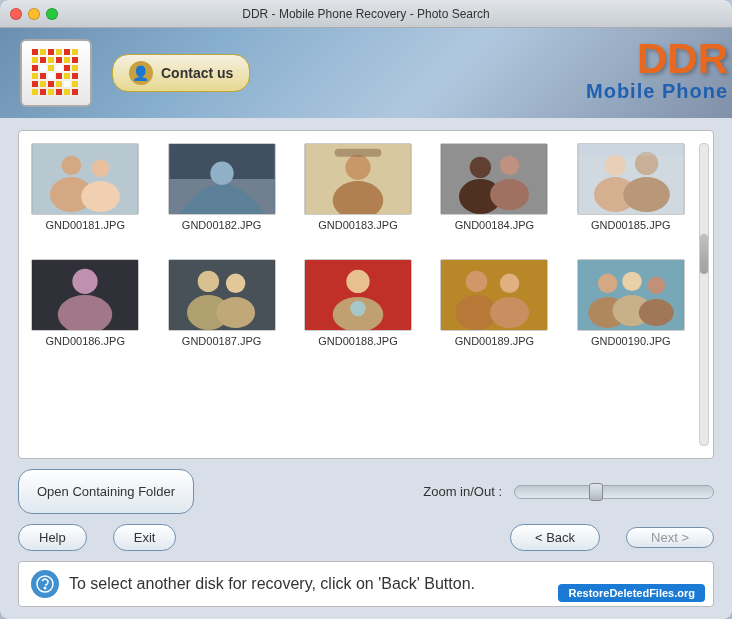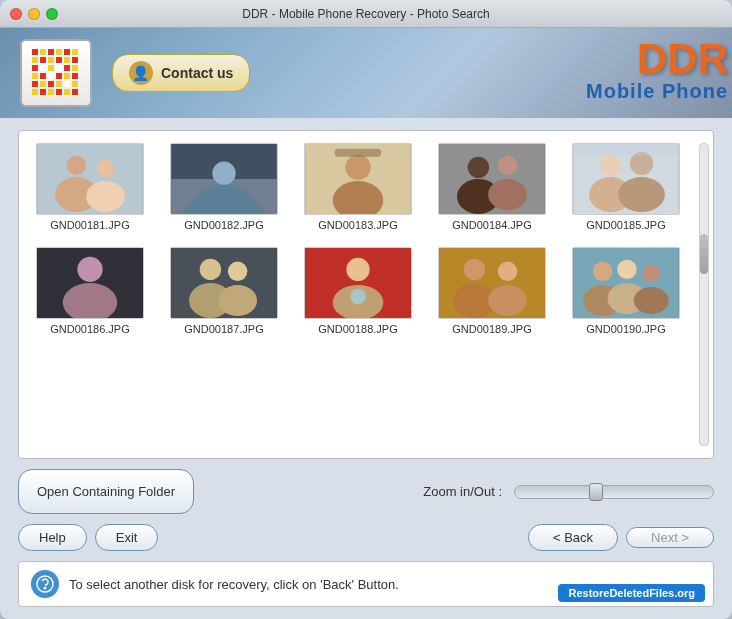--- a/index.html
+++ b/index.html
@@ -138,21 +138,21 @@
       border: 1px solid #bbb;
       border-radius: 4px;
       padding: 12px;
       flex: 1;
       overflow: hidden;
       position: relative;
     }
     .photo-grid {
       display: grid;
       grid-template-columns: repeat(5, 1fr);
-      gap: 16px;
+      gap: 28px;
       padding-right: 16px;
     }
     .photo-item {
       display: flex;
       flex-direction: column;
       align-items: center;
       gap: 4px;
     }
     .photo-thumb {
       width: 108px;
@@ -229,21 +229,21 @@
       background: linear-gradient(to bottom, #e0e8f0, #b0b8c0);
       border: 1px solid #888;
       border-radius: 3px;
       cursor: pointer;
     }
 
     
     .nav-row {
       display: flex;
       align-items: center;
-      gap: 8px;
+      gap: 26px;
     }
     .nav-btn {
       background: linear-gradient(to bottom, #ffffff, #e0e8f0);
       border: 1.5px solid #7090b0;
       border-radius: 14px;
       padding: 5px 20px;
       font-size: 13px;
       cursor: pointer;
       color: #333;
     }
@@ -284,21 +284,21 @@
       background: #4090d0;
       border-radius: 50%;
       display: flex;
       align-items: center;
       justify-content: center;
       flex-shrink: 0;
       color: white;
       font-size: 14px;
     }
     .info-text {
-      font-size: 13px;
+      font-size: 16px;
       color: #333;
     }
     .restore-badge {
       position: absolute;
       right: 8px;
       bottom: 4px;
       background: #1a7ad4;
       color: white;
       font-size: 11px;
       font-weight: 600;

